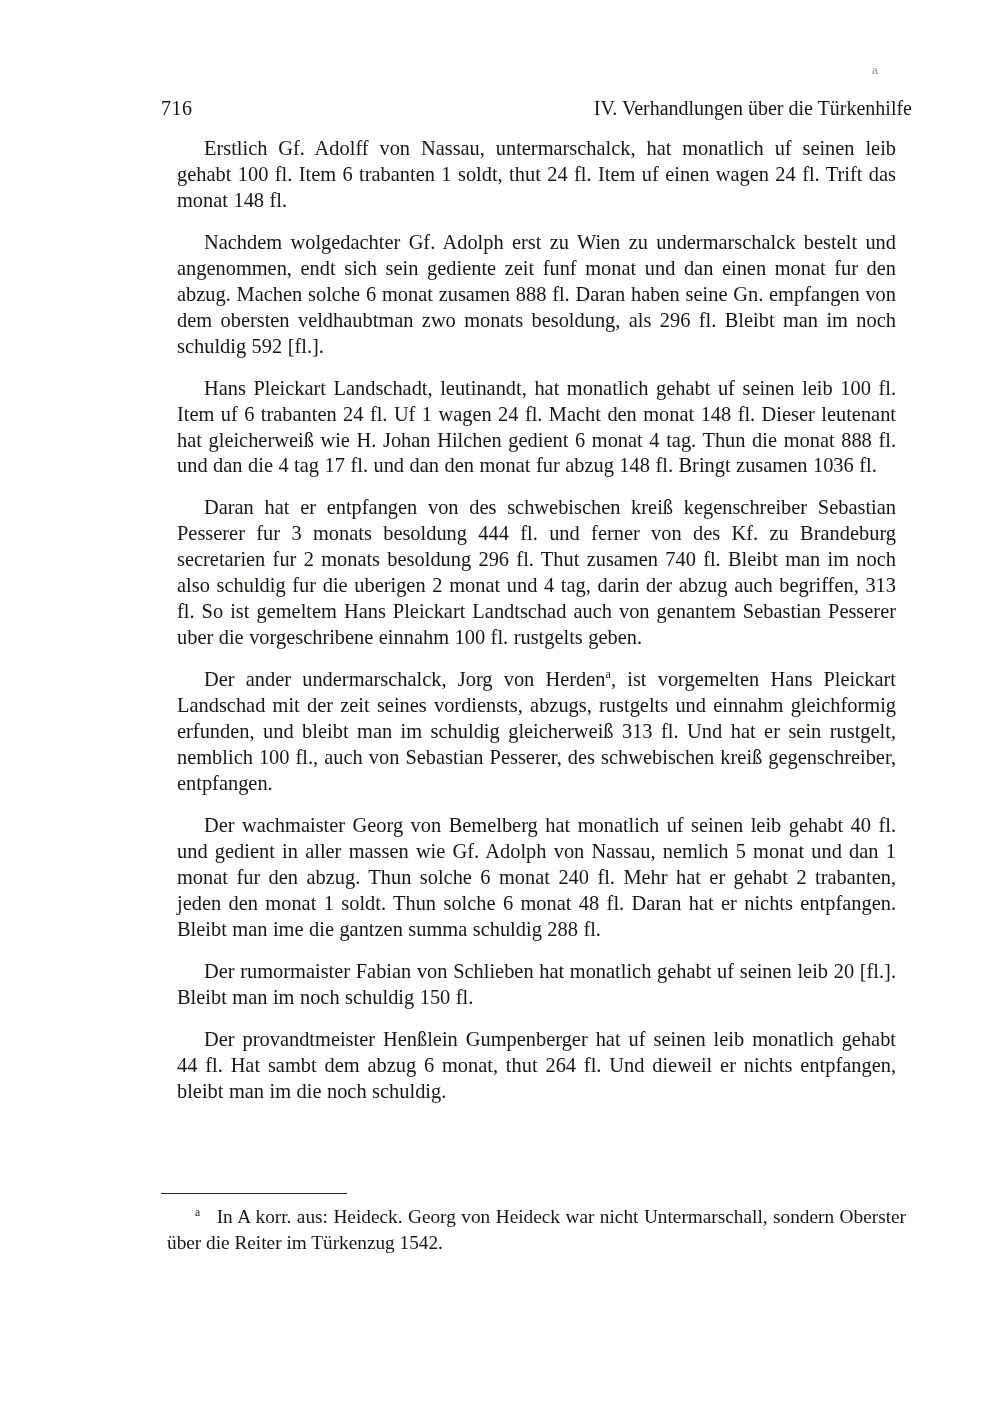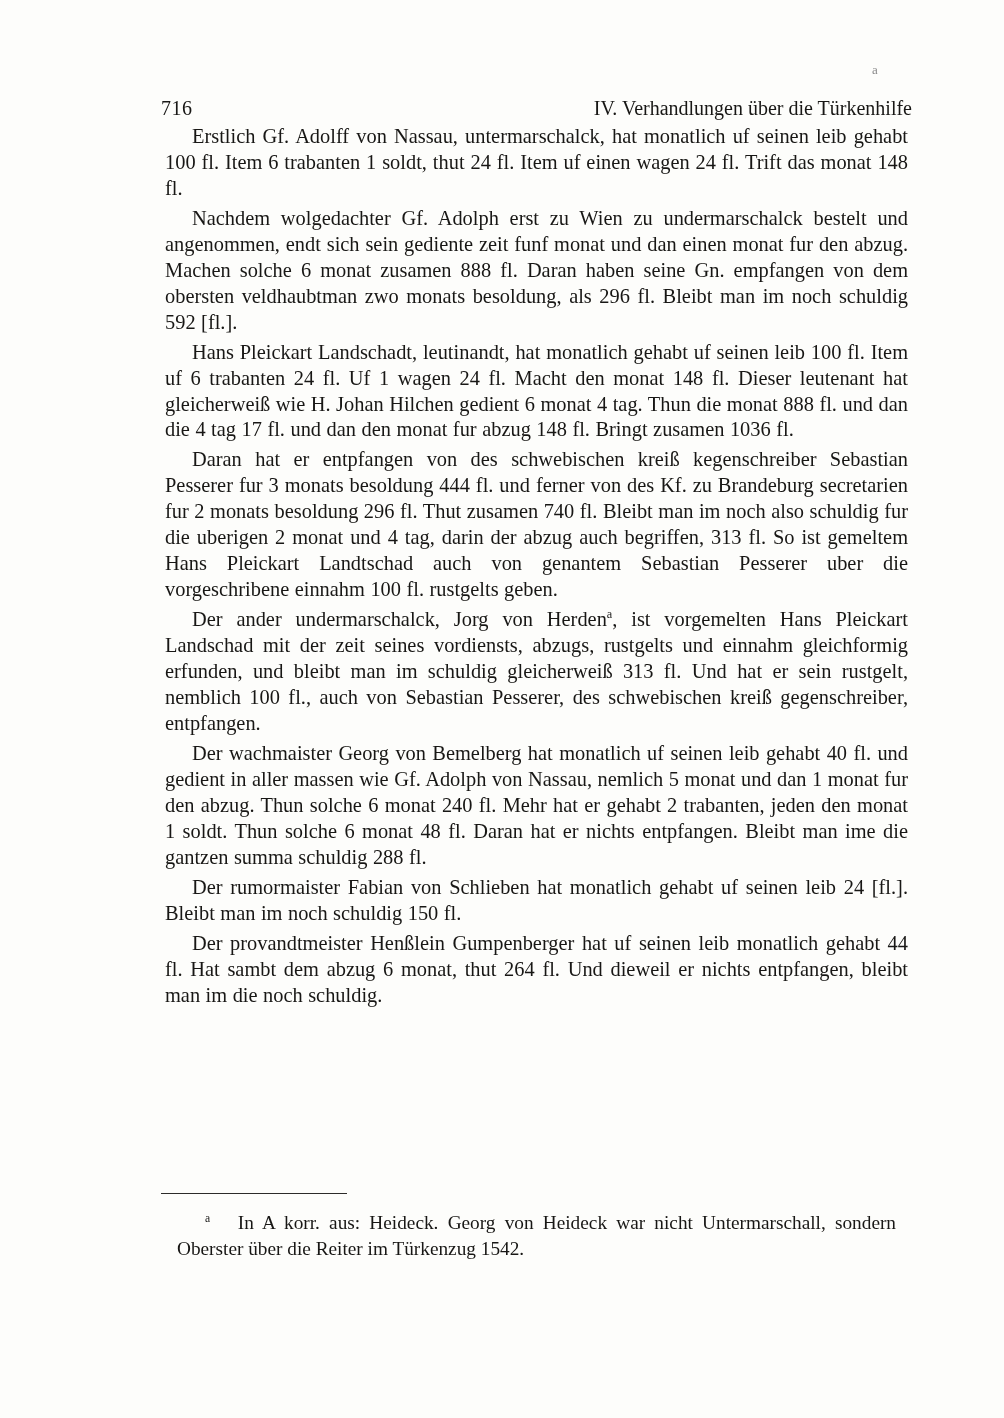--- a/index.html
+++ b/index.html
@@ -22,52 +22,52 @@
     position:absolute;top:62px;left:872px;
     font-size:13px;color:#8a8a8a;
   }
 
   .textblock{
     position:absolute;top:120px;left:161px;width:751px;
     font-size:20.4px;line-height:25.95px;
     text-align:justify;
     word-spacing:0.4px;
   }
-  .textblock p{margin:4px;text-indent:27px;}
+  .textblock p{margin:16px;text-indent:27px;}
 
   .it{}
   sup.fnref{font-size:0.6em;vertical-align:super;line-height:0;}
 
   .footnote{
     position:absolute;left:161px;top:1193px;width:751px;
     font-size:19.3px;line-height:26.2px;text-align:justify;
   }
   .fnrule{width:186px;height:0;border-top:1.5px solid #2c2b29;margin:0 0 10px 0;}
-  .fntext{margin:16px;text-indent:28px;}
+  .fntext{margin:6px;text-indent:28px;}
 </style>
 </head>
 <body>
 
 <div class="page">
 
   <div class="runhead">
     <span class="pagenum">716</span>
     <span class="runtitle">IV. Verhandlungen über die Türkenhilfe</span>
   </div>
 
   <span class="corner-mark">a</span>
 
   <div class="textblock">
       <p><span>Erstlich Gf. Adolff von Nassau, untermarschalck, hat monatlich uf seinen leib gehabt 100 fl. Item 6 trabanten 1 soldt, thut 24 fl. Item uf einen wagen 24 fl. Trift das monat 148 fl.</span></p>
       <p><span>Nachdem wolgedachter Gf. Adolph erst zu Wien zu undermarschalck bestelt und angenommen, endt sich sein gediente zeit funf monat und dan einen monat fur den abzug. Machen solche 6 monat zusamen 888 fl. Daran haben seine Gn. empfangen von dem obersten veldhaubtman zwo monats besoldung, als 296 fl. Bleibt man im noch schuldig 592 </span><span class="it">[fl.].</span></p>
       <p><span>Hans Pleickart Landschadt, leutinandt, hat monatlich gehabt uf seinen leib 100 fl. Item uf 6 trabanten 24 fl. Uf 1 wagen 24 fl. Macht den monat 148 fl. Dieser leutenant hat gleicherweiß wie H. Johan Hilchen gedient 6 monat 4 tag. Thun die monat 888 fl. und dan die 4 tag 17 fl. und dan den monat fur abzug 148 fl. Bringt zusamen 1036 fl.</span></p>
       <p><span>Daran hat er entpfangen von des schwebischen kreiß kegenschreiber Sebastian Pesserer fur 3 monats besoldung 444 fl. und ferner von des Kf. zu Brandeburg secretarien fur 2 monats besoldung 296 fl. Thut zusamen 740 fl. Bleibt man im noch also schuldig fur die uberigen 2 monat und 4 tag, darin der abzug auch begriffen, 313 fl. So ist gemeltem Hans Pleickart Landtschad auch von genantem Sebastian Pesserer uber die vorgeschribene einnahm 100 fl. rustgelts geben.</span></p>
       <p><span>Der ander undermarschalck, Jorg von Herden</span><sup class="fnref">a</sup><span>, ist vorgemelten Hans Pleickart Landschad mit der zeit seines vordiensts, abzugs, rustgelts und einnahm gleichformig erfunden, und bleibt man im schuldig gleicherweiß 313 fl. Und hat er sein rustgelt, nemblich 100 fl., auch von Sebastian Pesserer, des schwebischen kreiß gegenschreiber, entpfangen.</span></p>
       <p><span>Der wachmaister Georg von Bemelberg hat monatlich uf seinen leib gehabt 40 fl. und gedient in aller massen wie Gf. Adolph von Nassau, nemlich 5 monat und dan 1 monat fur den abzug. Thun solche 6 monat 240 fl. Mehr hat er gehabt 2 trabanten, jeden den monat 1 soldt. Thun solche 6 monat 48 fl. Daran hat er nichts entpfangen. Bleibt man ime die gantzen summa schuldig 288 fl.</span></p>
-      <p><span>Der rumormaister Fabian von Schlieben hat monatlich gehabt uf seinen leib 24 </span><span class="it">[fl.].</span><span> Bleibt man im noch schuldig 150 fl.</span></p>
+      <p><span>Der rumormaister Fabian von Schlieben hat monatlich gehabt uf seinen leib 20 </span><span class="it">[fl.].</span><span> Bleibt man im noch schuldig 150 fl.</span></p>
       <p><span>Der provandtmeister Henßlein Gumpenberger hat uf seinen leib monatlich gehabt 44 fl. Hat sambt dem abzug 6 monat, thut 264 fl. Und dieweil er nichts entpfangen, bleibt man im die noch schuldig.</span></p>
     </div>
 
   <div class="footnote">
     <div class="fnrule"></div>
     <p class="fntext"><sup class="fnref">a</sup><span>&nbsp;&nbsp;&nbsp;</span><span class="it">In A korr. aus:</span><span> Heideck. </span><span class="it">Georg von Heideck war nicht Untermarschall, sondern Oberster über die Reiter im Türkenzug 1542.</span></p>
   </div>
 
 </div>
 

